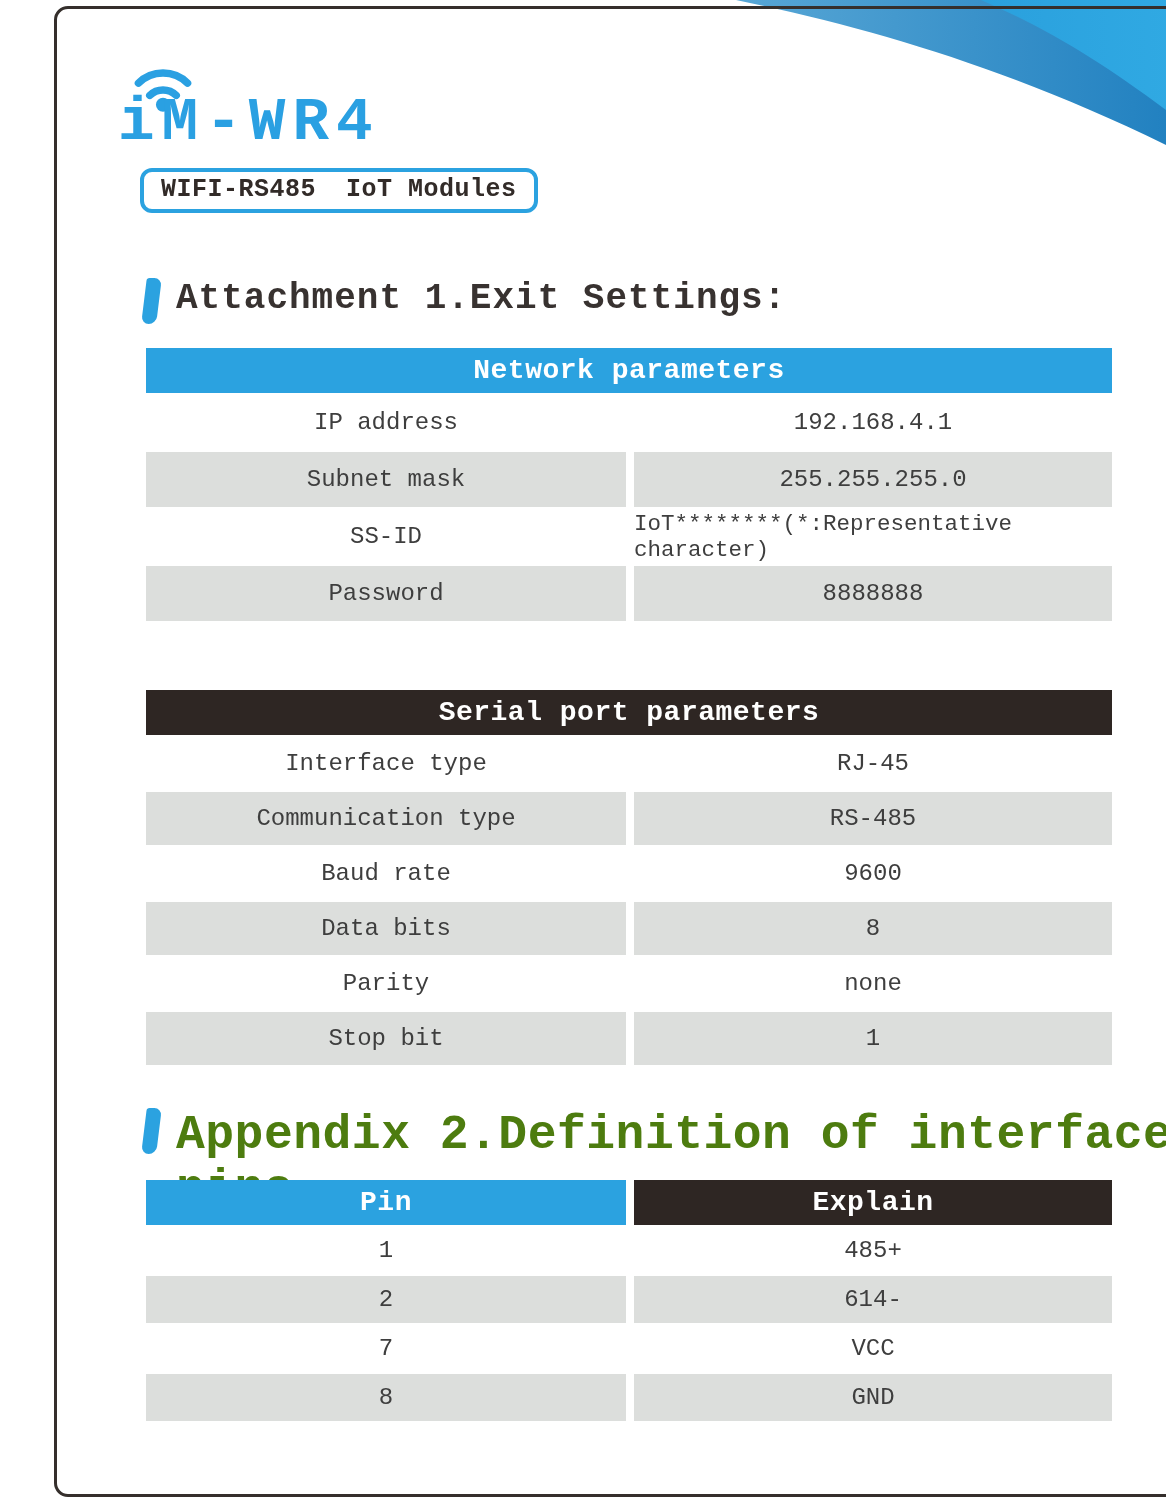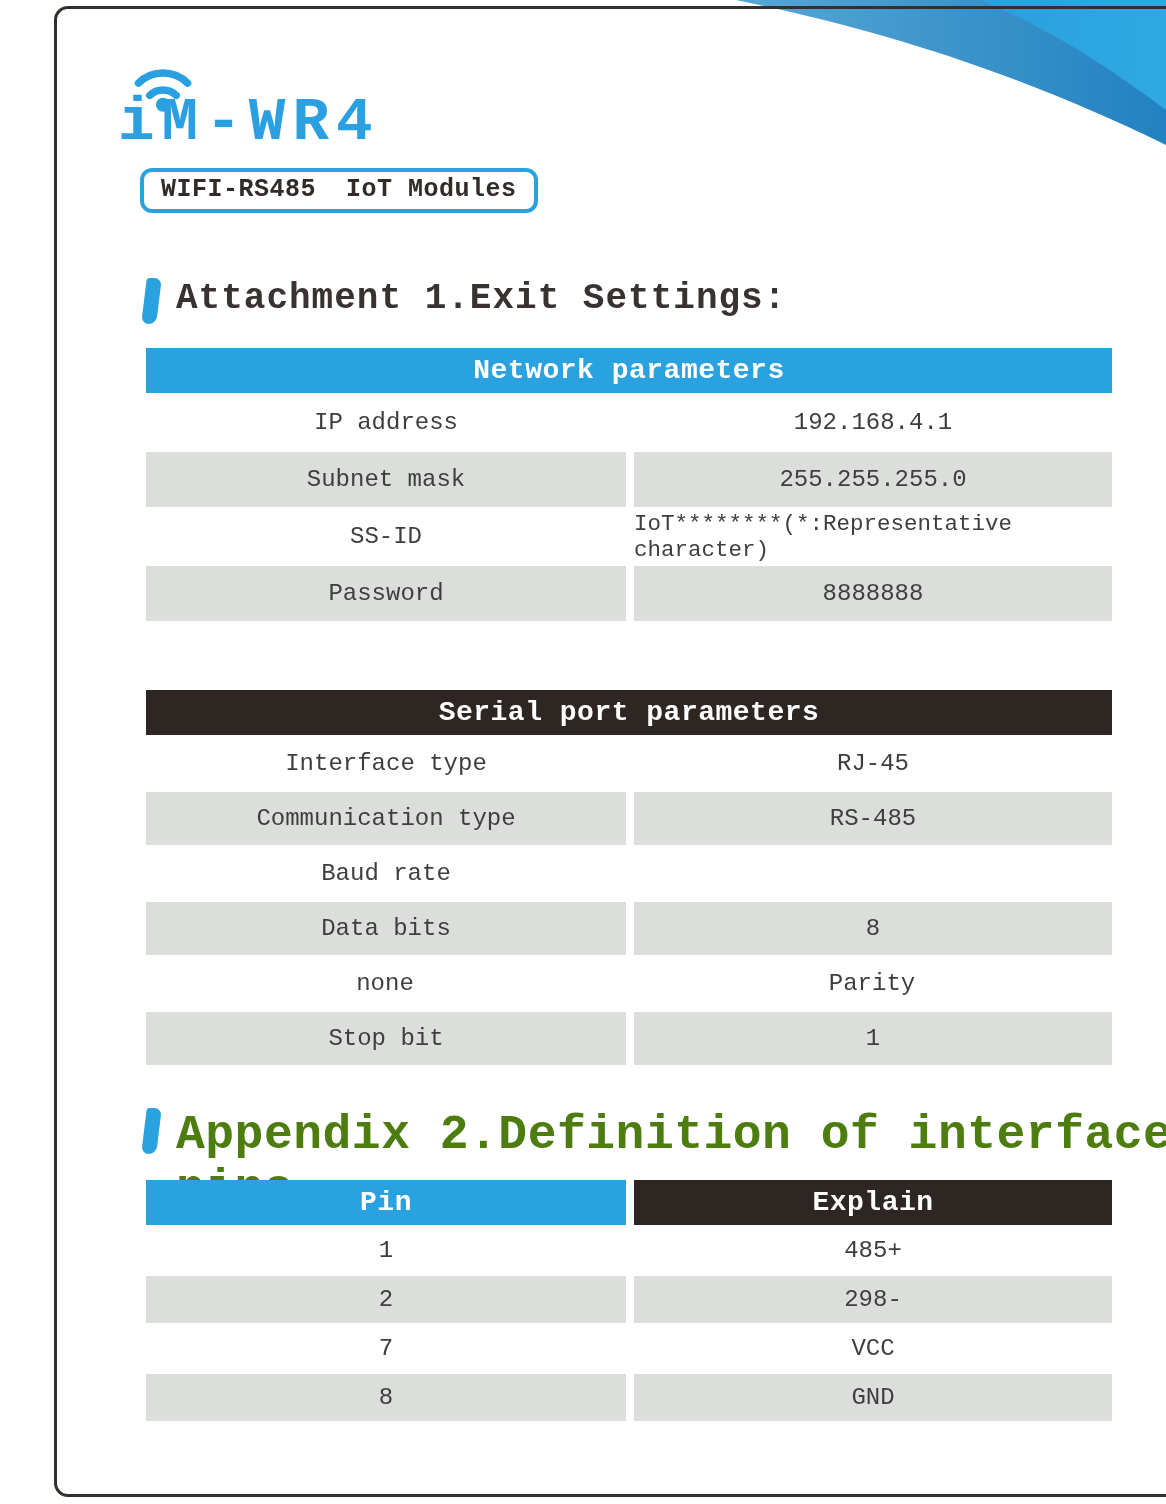--- a/index.html
+++ b/index.html
@@ -141,28 +141,29 @@
     <div class="trow">
       <div class="c l">Interface type</div>
       <div class="c">RJ-45</div>
     </div>
     <div class="trow gray">
       <div class="c l">Communication type</div>
       <div class="c">RS-485</div>
     </div>
     <div class="trow">
       <div class="c l">Baud rate</div>
+      <div class="c">9600</div>
     </div>
     <div class="trow gray">
       <div class="c l">Data bits</div>
       <div class="c">8</div>
     </div>
     <div class="trow">
+      <div class="c l">Parity</div>
       <div class="c">none</div>
-      <div class="c l">Parity</div>
     </div>
     <div class="trow gray">
       <div class="c l">Stop bit</div>
       <div class="c">1</div>
     </div>
   </div>
 
   <div class="heading" id="heading-2">
     <span class="accent"></span>
     <span class="h2-text">Appendix 2.Definition of interface pins</span>
@@ -172,21 +173,21 @@
     <div class="thead split">
       <div class="hcell l">Pin</div>
       <div class="hcell r">Explain</div>
     </div>
     <div class="trow">
       <div class="c l">1</div>
       <div class="c">485+</div>
     </div>
     <div class="trow gray">
       <div class="c l">2</div>
-      <div class="c">298-</div>
+      <div class="c">614-</div>
     </div>
     <div class="trow">
       <div class="c l">7</div>
       <div class="c">VCC</div>
     </div>
     <div class="trow gray">
       <div class="c l">8</div>
       <div class="c">GND</div>
     </div>
   </div>

